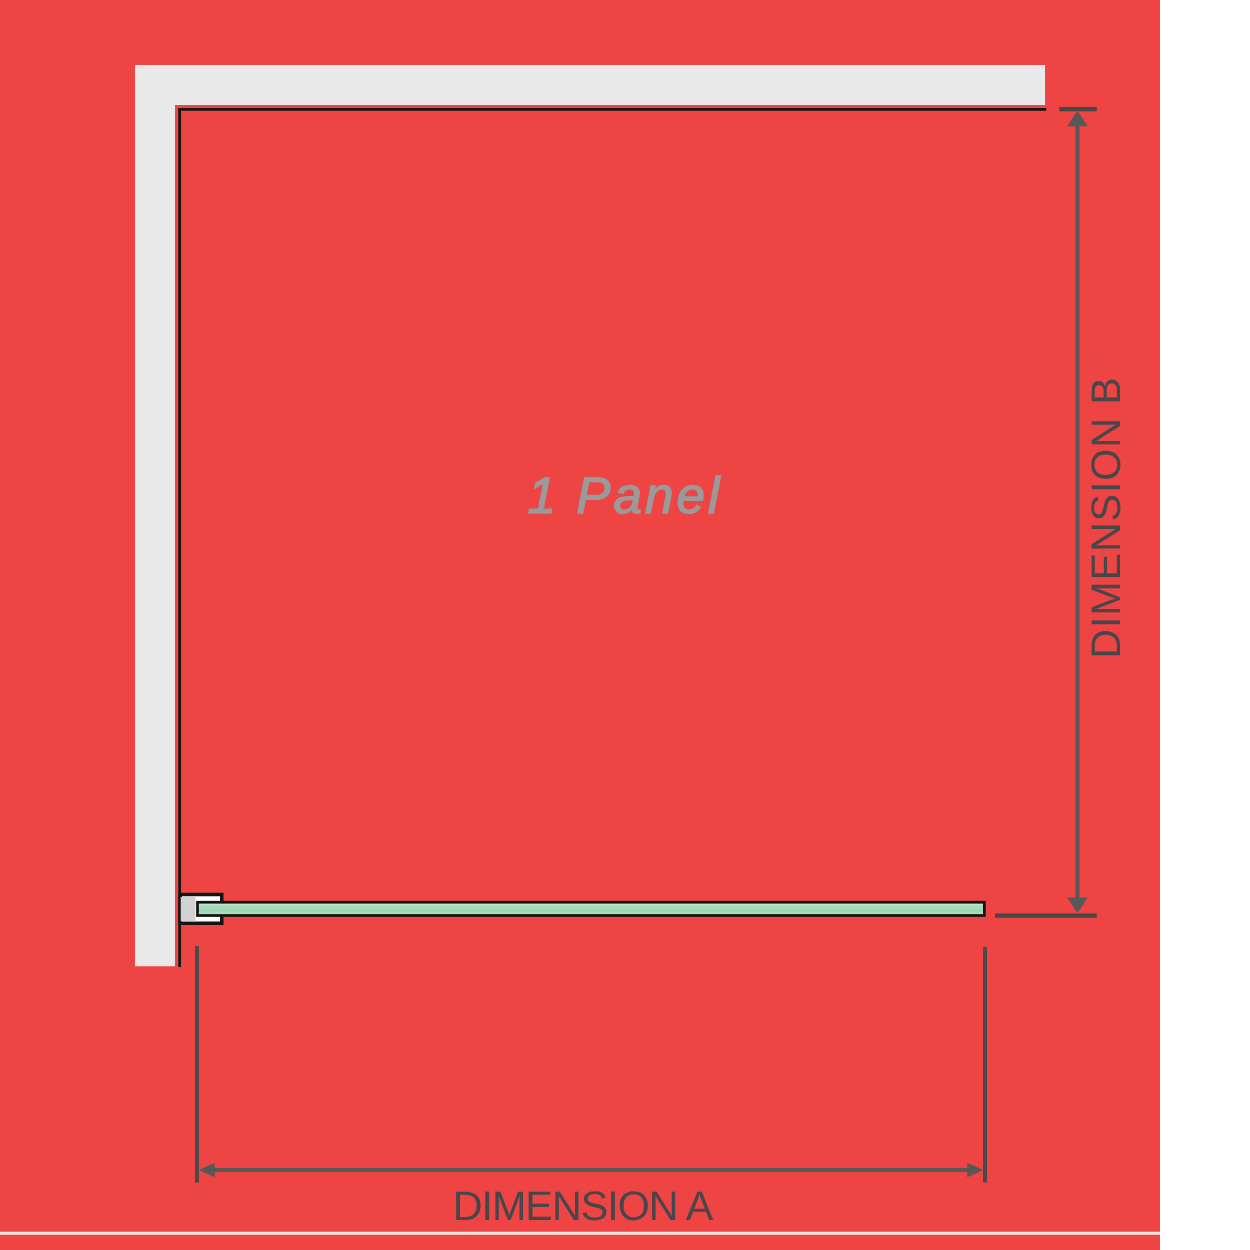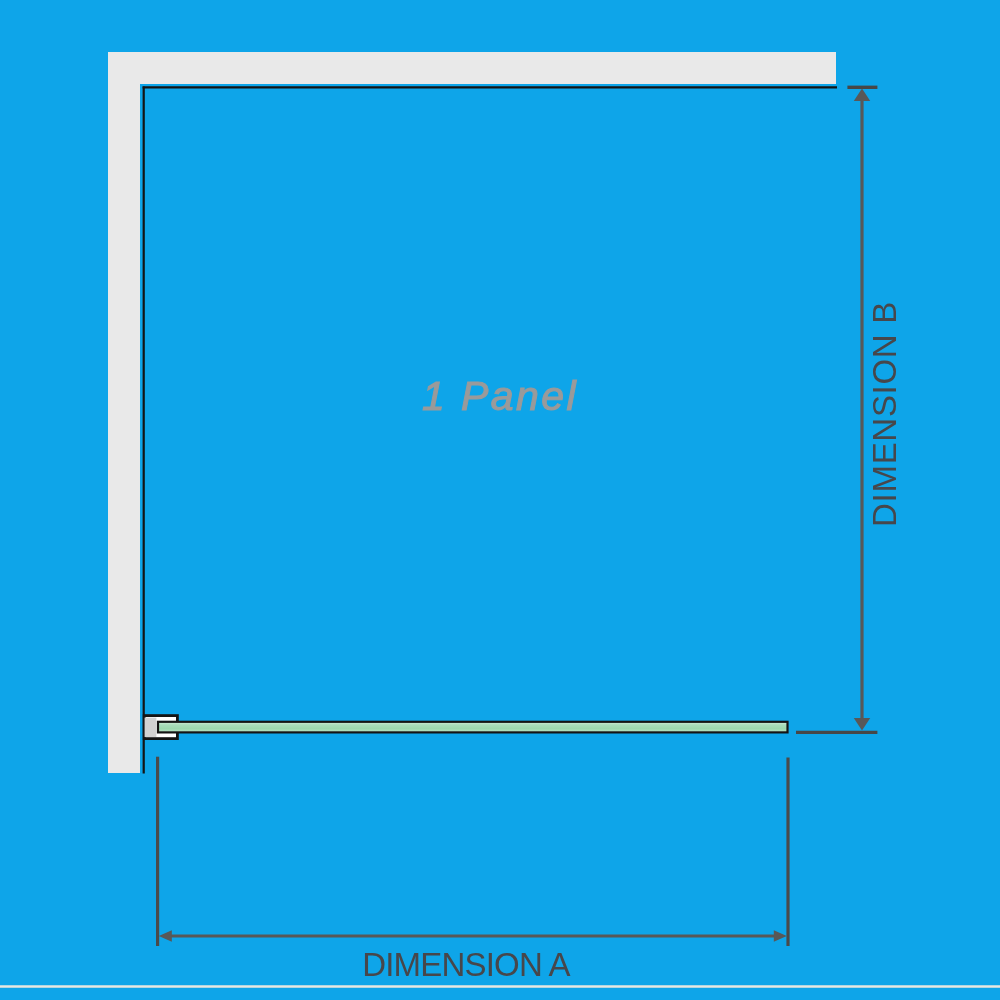--- a/index.html
+++ b/index.html
@@ -1,16 +1,16 @@
 <!DOCTYPE html>
 <html><head>
 <meta charset="utf-8">
 <style>
   html,body{margin:0;padding:0;background:#ffffff;}
-  .page{position:relative;width:1000px;height:1000px;background:#0ea5e9;overflow:hidden;
+  .page{position:relative;width:928px;height:1000px;background:#ef4444;overflow:hidden;
         font-family:"Liberation Sans", sans-serif;}
 </style>
 </head>
 <body>
 <div class="page">
 <svg width="1000" height="1000" viewBox="0 0 1000 1000" xmlns="http://www.w3.org/2000/svg">
   <defs>
     <linearGradient id="glassGrad" x1="0" y1="0" x2="0" y2="1">
       <stop offset="0" stop-color="#d4eedd"></stop>
       <stop offset="0.3" stop-color="#a8dcba"></stop>

